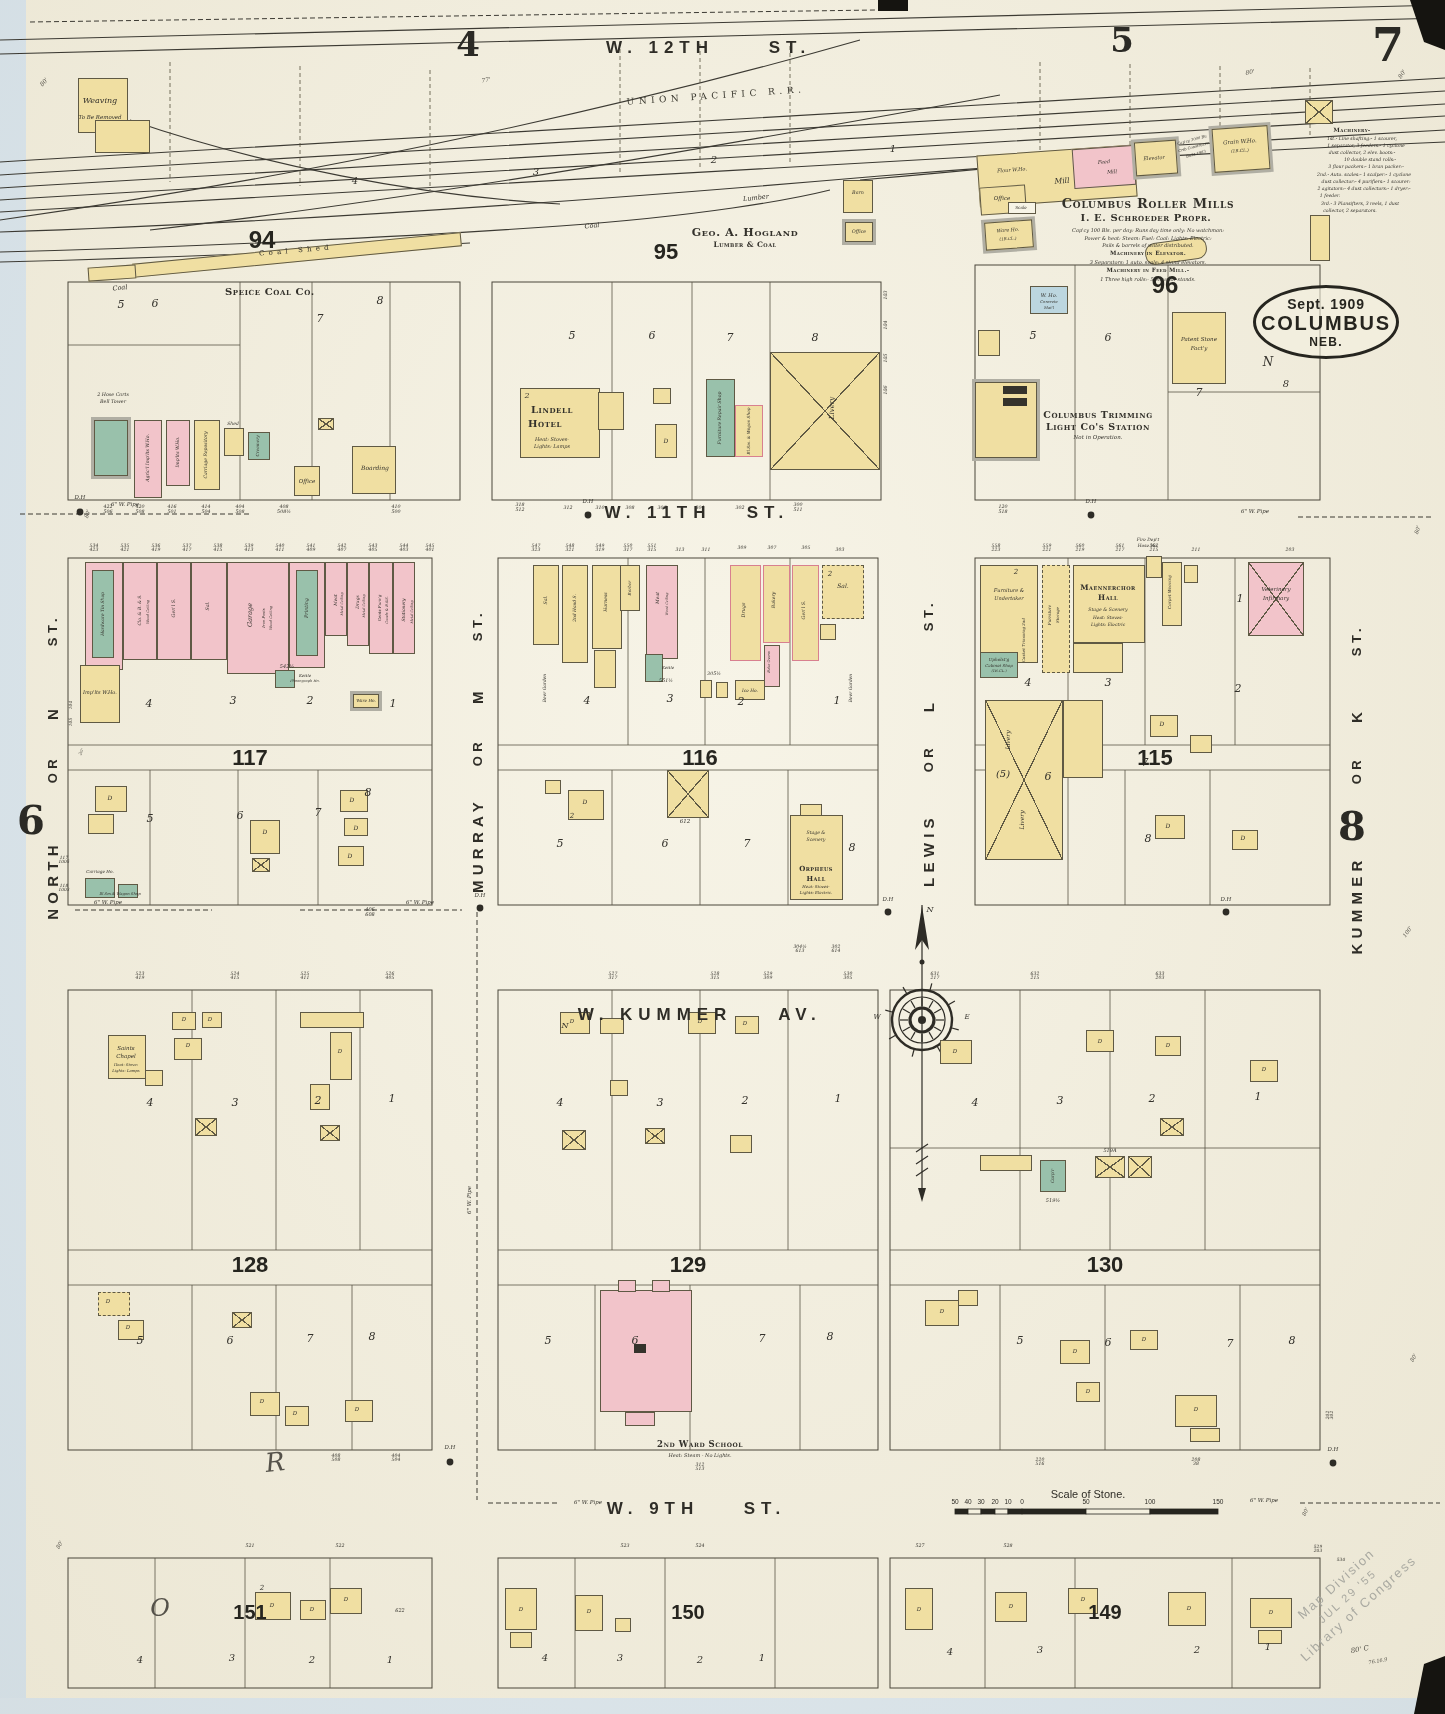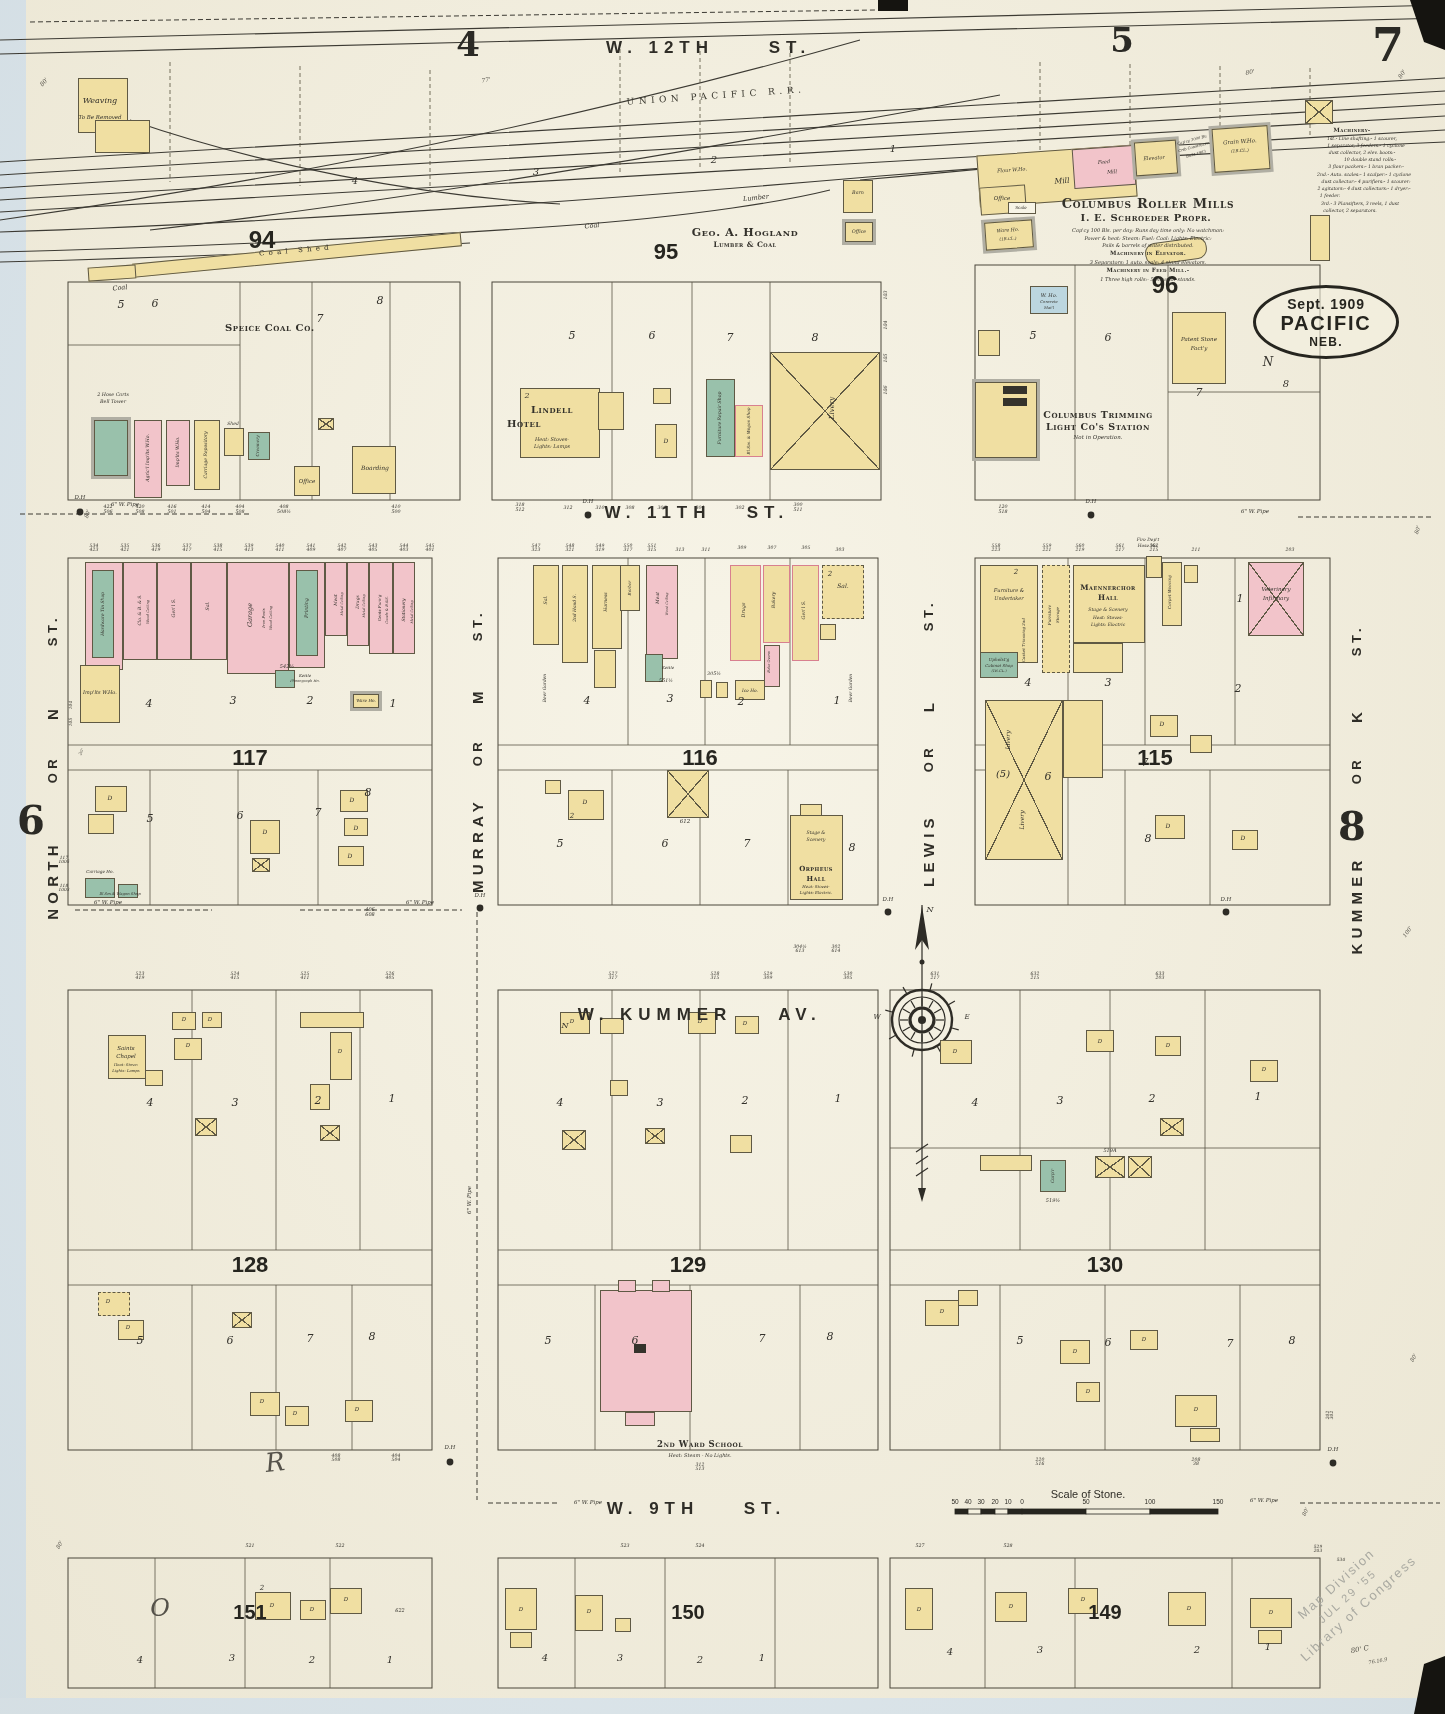--- a/index.html
+++ b/index.html
@@ -233,21 +233,21 @@
         <text x="1008" y="1504" text-anchor="middle" font-size="6.5" fill="#2f2d27" font-family="Liberation Sans, sans-serif">10</text>
         <text x="1022" y="1504" text-anchor="middle" font-size="6.5" fill="#2f2d27" font-family="Liberation Sans, sans-serif">0</text>
         <text x="1086" y="1504" text-anchor="middle" font-size="6.5" fill="#2f2d27" font-family="Liberation Sans, sans-serif">50</text>
         <text x="1150" y="1504" text-anchor="middle" font-size="6.5" fill="#2f2d27" font-family="Liberation Sans, sans-serif">100</text>
         <text x="1218" y="1504" text-anchor="middle" font-size="6.5" fill="#2f2d27" font-family="Liberation Sans, sans-serif">150</text>
       </g>
   </svg>
 
   <div id="title-oval" style="left:1253px;top:285px;width:140px;height:68px;">
     <span class="ov-date">Sept. 1909</span>
-    <span class="ov-city">PACIFIC</span>
+    <span class="ov-city">COLUMBUS</span>
     <span class="ov-state">NEB.</span>
   </div>
 
   <div class="lbl" style="left:1088px;top:1494px;transform:translate(-50%,-50%);
        font-family:'Liberation Sans',sans-serif;font-size:11px;color:#2f2d27;">Scale of Stone.</div>
 
   <div id="stamp" style="left:1272px;top:1572px;">
     <div class="st1">Map Division</div>
     <div class="st2">JUL 29 '55</div>
     <div class="st3">Library of Congress</div>
@@ -449,21 +449,21 @@
     <span class="lbl k-blk" style="left: 250px; top: 1265px; font-size: 22px; transform: translate(-50%, -50%) rotate(0deg);">128</span>
     <span class="lbl k-blk" style="left: 688px; top: 1265px; font-size: 22px; transform: translate(-50%, -50%) rotate(0deg);">129</span>
     <span class="lbl k-blk" style="left: 1105px; top: 1265px; font-size: 22px; transform: translate(-50%, -50%) rotate(0deg);">130</span>
     <span class="lbl k-blk" style="left: 250px; top: 1612px; font-size: 20px; transform: translate(-50%, -50%) rotate(0deg);">151</span>
     <span class="lbl k-blk" style="left: 688px; top: 1612px; font-size: 20px; transform: translate(-50%, -50%) rotate(0deg);">150</span>
     <span class="lbl k-blk" style="left: 1105px; top: 1612px; font-size: 20px; transform: translate(-50%, -50%) rotate(0deg);">149</span>
     <span class="lbl k-b" style="left: 100px; top: 101px; font-size: 8px; transform: translate(-50%, -50%) rotate(0deg);">Weaving</span>
     <span class="lbl k-n" style="left: 100px; top: 118px; font-size: 5.5px; transform: translate(-50%, -50%) rotate(0deg);">To Be Removed</span>
     <span class="lbl k-b" style="left: 120px; top: 288px; font-size: 6.5px; transform: translate(-50%, -50%) rotate(-5deg);">Coal</span>
     <span class="lbl k-ls" style="left: 296px; top: 251px; font-size: 7px; transform: translate(-50%, -50%) rotate(-5deg);">Coal Shed</span>
-    <span class="lbl k-cap" style="left: 270px; top: 292px; font-size: 10px; transform: translate(-50%, -50%) rotate(0deg); margin-top: 36px;">Speice Coal Co.</span>
+    <span class="lbl k-cap" style="left: 270px; top: 292px; font-size: 10px; transform: translate(-50%, -50%) rotate(0deg);">Speice Coal Co.</span>
     <span class="lbl k-lot" style="left: 121px; top: 304px; font-size: 11px; transform: translate(-50%, -50%) rotate(0deg);">5</span>
     <span class="lbl k-lot" style="left: 155px; top: 303px; font-size: 11px; transform: translate(-50%, -50%) rotate(0deg);">6</span>
     <span class="lbl k-lot" style="left: 320px; top: 318px; font-size: 11px; transform: translate(-50%, -50%) rotate(0deg);">7</span>
     <span class="lbl k-lot" style="left: 380px; top: 300px; font-size: 11px; transform: translate(-50%, -50%) rotate(0deg);">8</span>
     <span class="lbl k-lot" style="left: 355px; top: 181px; font-size: 10px; transform: translate(-50%, -50%) rotate(0deg);">4</span>
     <span class="lbl k-lot" style="left: 536px; top: 172px; font-size: 10px; transform: translate(-50%, -50%) rotate(0deg);">3</span>
     <span class="lbl k-lot" style="left: 714px; top: 160px; font-size: 10px; transform: translate(-50%, -50%) rotate(0deg);">2</span>
     <span class="lbl k-lot" style="left: 893px; top: 149px; font-size: 10px; transform: translate(-50%, -50%) rotate(0deg);">1</span>
     <span class="lbl k-n" style="left: 113px; top: 395px; font-size: 4.8px; transform: translate(-50%, -50%) rotate(0deg);">2 Hose Carts</span>
     <span class="lbl k-n" style="left: 113px; top: 402px; font-size: 4.8px; transform: translate(-50%, -50%) rotate(0deg);">Bell Tower</span>
@@ -508,21 +508,21 @@
     <span class="lbl k-cap" style="left: 745px; top: 232px; font-size: 11px; transform: translate(-50%, -50%) rotate(0deg);">Geo. A. Hogland</span>
     <span class="lbl k-cap" style="left: 745px; top: 245px; font-size: 7.5px; transform: translate(-50%, -50%) rotate(0deg);">Lumber &amp; Coal</span>
     <span class="lbl k-n" style="left: 858px; top: 193px; font-size: 4.8px; transform: translate(-50%, -50%) rotate(0deg);">Barn</span>
     <span class="lbl k-n" style="left: 859px; top: 232px; font-size: 4.8px; transform: translate(-50%, -50%) rotate(0deg);">Office</span>
     <span class="lbl k-lot" style="left: 572px; top: 335px; font-size: 11px; transform: translate(-50%, -50%) rotate(0deg);">5</span>
     <span class="lbl k-lot" style="left: 652px; top: 335px; font-size: 11px; transform: translate(-50%, -50%) rotate(0deg);">6</span>
     <span class="lbl k-lot" style="left: 730px; top: 337px; font-size: 11px; transform: translate(-50%, -50%) rotate(0deg);">7</span>
     <span class="lbl k-lot" style="left: 815px; top: 337px; font-size: 11px; transform: translate(-50%, -50%) rotate(0deg);">8</span>
     <span class="lbl k-lot" style="left: 527px; top: 396px; font-size: 8px; transform: translate(-50%, -50%) rotate(0deg);">2</span>
     <span class="lbl k-cap" style="left: 552px; top: 410px; font-size: 10px; transform: translate(-50%, -50%) rotate(0deg);">Lindell</span>
-    <span class="lbl k-cap" style="left: 524px; top: 424px; font-size: 10px; transform: translate(-50%, -50%) rotate(0deg);">Hotel</span>
+    <span class="lbl k-cap" style="left: 545px; top: 424px; font-size: 10px; transform: translate(-50%, -50%) rotate(0deg);">Hotel</span>
     <span class="lbl k-n" style="left: 552px; top: 439px; font-size: 5px; transform: translate(-50%, -50%) rotate(0deg);">Heat: Stoves-</span>
     <span class="lbl k-n" style="left: 552px; top: 446px; font-size: 5px; transform: translate(-50%, -50%) rotate(0deg);">Lights: Lamps</span>
     <span class="lbl k-v" style="left: 720px; top: 418px; font-size: 4.6px; transform: translate(-50%, -50%) rotate(-90deg);">Furniture Repair Shop</span>
     <span class="lbl k-v" style="left: 749px; top: 431px; font-size: 4.2px; transform: translate(-50%, -50%) rotate(-90deg);">Bl.Sm. &amp; Wagon Shop</span>
     <span class="lbl k-b" style="left: 666px; top: 441px; font-size: 6px; transform: translate(-50%, -50%) rotate(0deg);">D</span>
     <span class="lbl k-v" style="left: 832px; top: 408px; font-size: 7px; transform: translate(-50%, -50%) rotate(-90deg);">Livery</span>
     <span class="lbl k-a" style="left: 520px; top: 508px; font-size: 4.8px; transform: translate(-50%, -50%) rotate(0deg);">
       <div>318</div>
       <div>512</div>
     </span>

